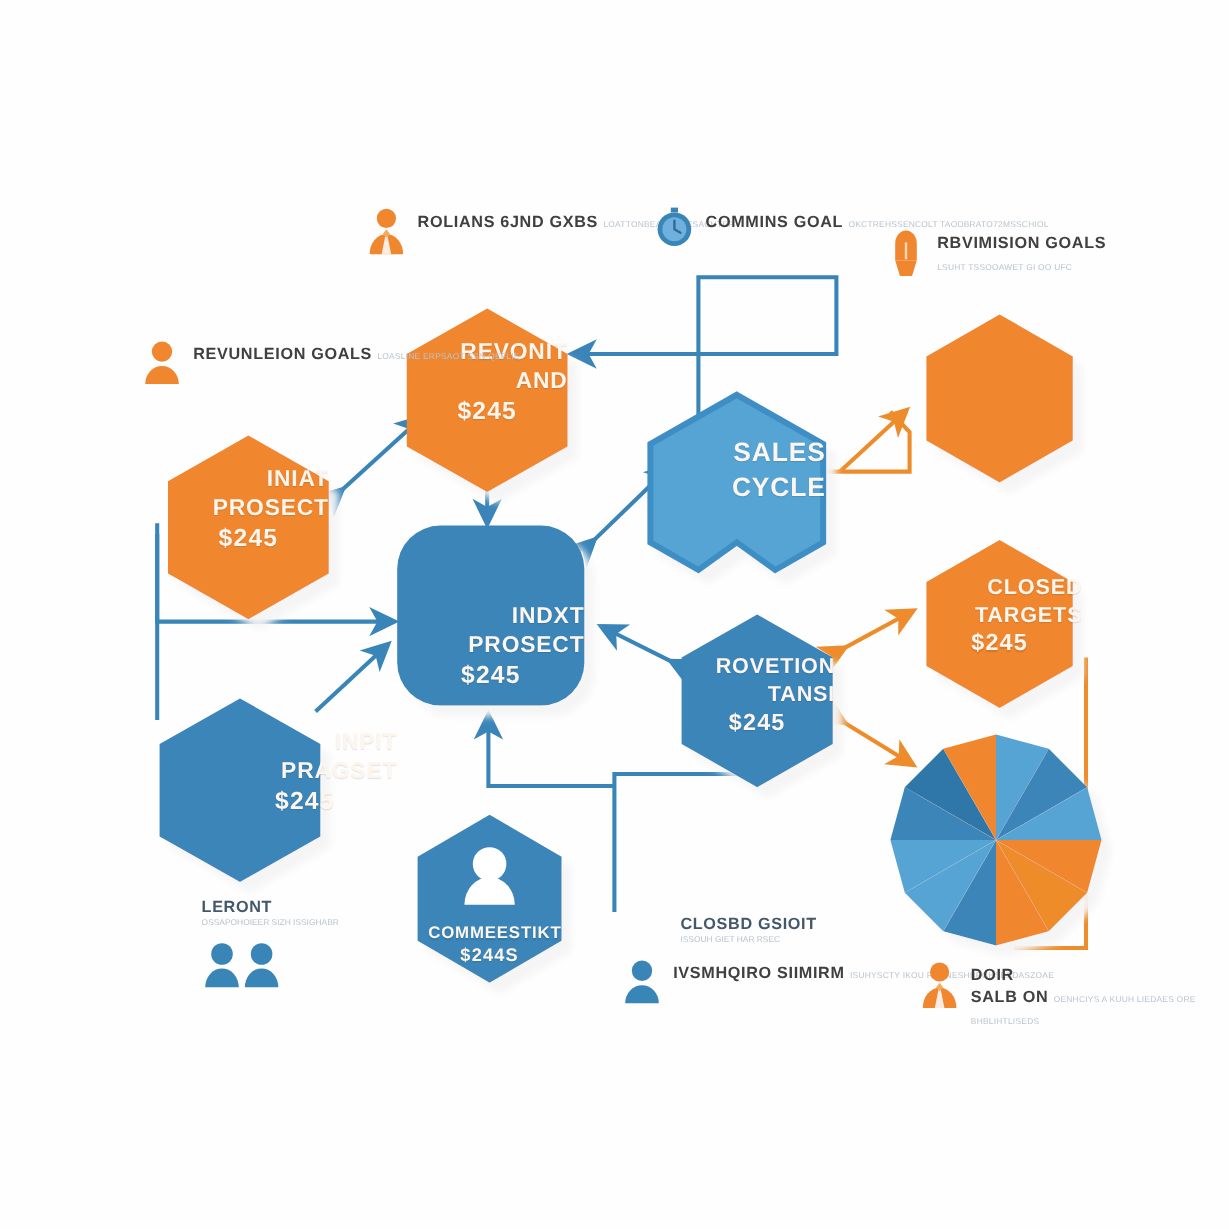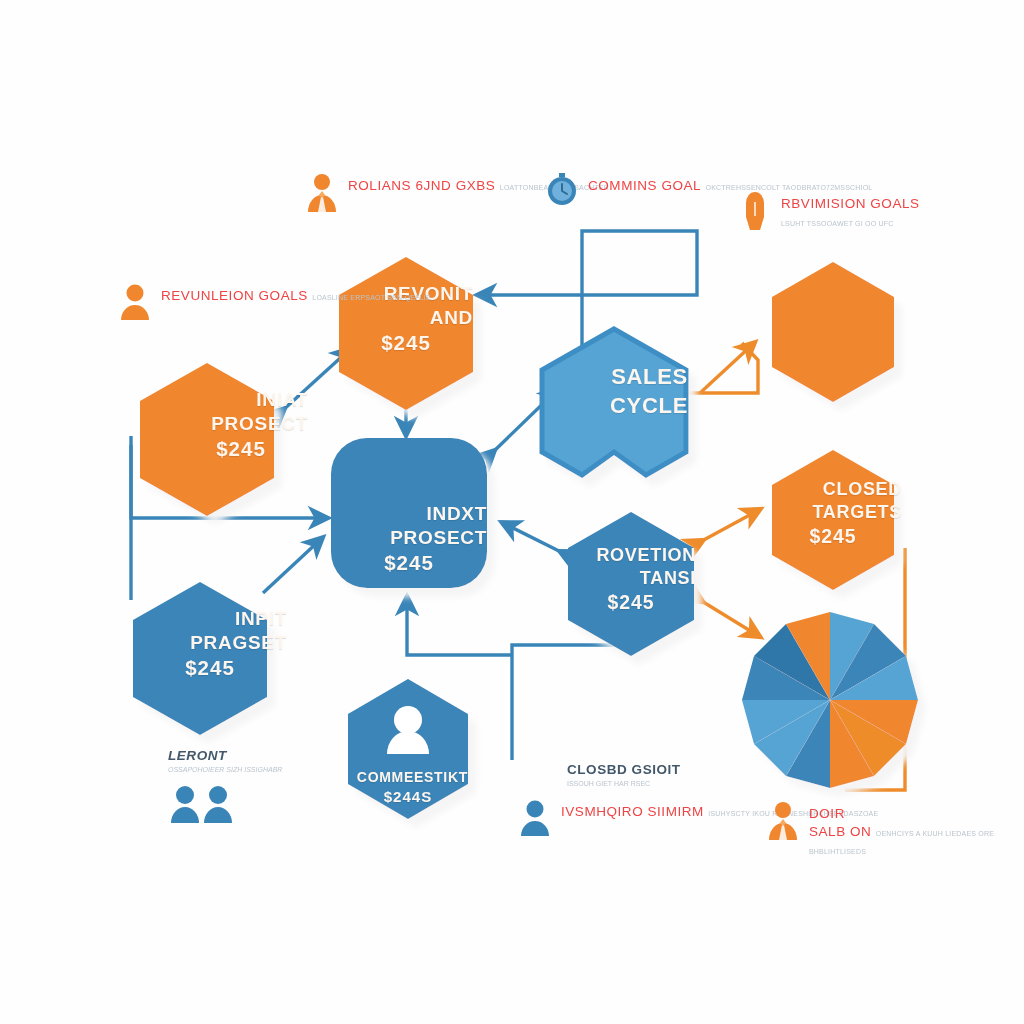--- a/index.html
+++ b/index.html
@@ -4,22 +4,22 @@
 <style>
   html,body{margin:0;padding:0;background:#ffffff;}
   body{width:1024px;height:1024px;overflow:hidden;
        font-family:"Liberation Sans","DejaVu Sans",sans-serif;}
   #stage{position:relative;width:1024px;height:1024px;background:#fefefe;}
   svg.layer{position:absolute;left:0;top:0;width:1024px;height:1024px;}
   
   .lbl{position:absolute;display:flex;align-items:flex-start;gap:9px;}
   .lbl .ico{flex:0 0 auto;width:34px;height:40px;position:relative;}
   .lbl .txt{padding-top:4px;}
-  .lbl .t1{font-size:13.5px;font-weight:400;letter-spacing:.55px;
-           color:#ef4444;line-height:1.15;white-space:nowrap;}
+  .lbl .t1{font-size:13.5px;font-weight:700;letter-spacing:.55px;
+           color:#404040;line-height:1.15;white-space:nowrap;}
   .lbl .t2{font-size:7px;letter-spacing:.2px;color:#b9c4cd;
            line-height:1.35;margin-top:3px;white-space:nowrap;}
   .lbl .t2.wrap{white-space:normal;max-width:120px;}
   
   .nodetext{position:absolute;text-align:center;color:#fdf6ef;
             font-weight:700;letter-spacing:.7px;pointer-events:none;
             text-shadow:0 1px 1px rgba(0,0,0,.12);}
   .nodetext .ln{display:block;text-align:right;}
   .nodetext .amt{display:block;font-size:1.08em;letter-spacing:1px;}
 </style>
@@ -120,27 +120,27 @@
       </g>
     </g>
   </svg>
 
   <div class="nodetext" style="left:339px;top:282px;width:134px;font-size:19px;line-height:1.25;">
     <span class="ln">REVONIT</span>
     <span class="ln">AND</span>
     <span class="amt">$245</span>
   </div>
 
-  <div class="nodetext" style="left:140px;top:388px;width:134px;font-size:19px;line-height:1.25;padding-left:34px;">
+  <div class="nodetext" style="left:140px;top:388px;width:134px;font-size:19px;line-height:1.25;">
     <span class="ln">INIAT</span>
     <span class="ln">PROSECT</span>
     <span class="amt">$245</span>
   </div>
 
-  <div class="nodetext" style="left:133px;top:607px;width:154px;font-size:19px;line-height:1.25;">
+  <div class="nodetext" style="left:133px;top:607px;width:154px;font-size:19px;line-height:1.25;padding-left:44px;">
     <span class="ln">INPIT</span>
     <span class="ln">PRAGSET</span>
     <span class="amt">$245</span>
   </div>
 
   <div class="nodetext" style="left:331px;top:474px;width:156px;font-size:19px;line-height:1.25;margin-top:28px;">
     <span class="ln">INDXT</span>
     <span class="ln">PROSECT</span>
     <span class="amt">$245</span>
   </div>
@@ -224,21 +224,21 @@
         <circle cx="17" cy="11" r="8.5" fill="#F0862E"></circle>
         <path d="M3,38 a14,15 0 0 1 28,0 z" fill="#F0862E"></path>
       </svg>
     </span>
     <span class="txt">
       <span class="t1">REVUNLEION GOALS</span>
       <span class="t2">LOASLINE ERPSAOT SSN-QEFLIE</span>
     </span>
   </div>
 
-  <div style="position:absolute;left:168px;top:748px;font-style:italic;">
+  <div style="position:absolute;left:168px;top:748px;">
     <div class="t1" style="font-size:13.5px;font-weight:700;letter-spacing:.55px;color:#44586b;">LERONT</div>
     <div class="t2" style="font-size:7px;color:#b9c4cd;margin-top:3px;">OSSAPOHOIEER SIZH ISSIGHABR</div>
     <div style="margin-top:10px;">
       <svg viewBox="0 0 70 40" width="70" height="40">
         <circle cx="17" cy="12" r="9" fill="#3A85B8"></circle>
         <path d="M3,40 a14,16 0 0 1 28,0 z" fill="#3A85B8"></path>
         <circle cx="50" cy="12" r="9" fill="#3A85B8"></circle>
         <path d="M36,40 a14,16 0 0 1 28,0 z" fill="#3A85B8"></path>
       </svg>
     </div>

